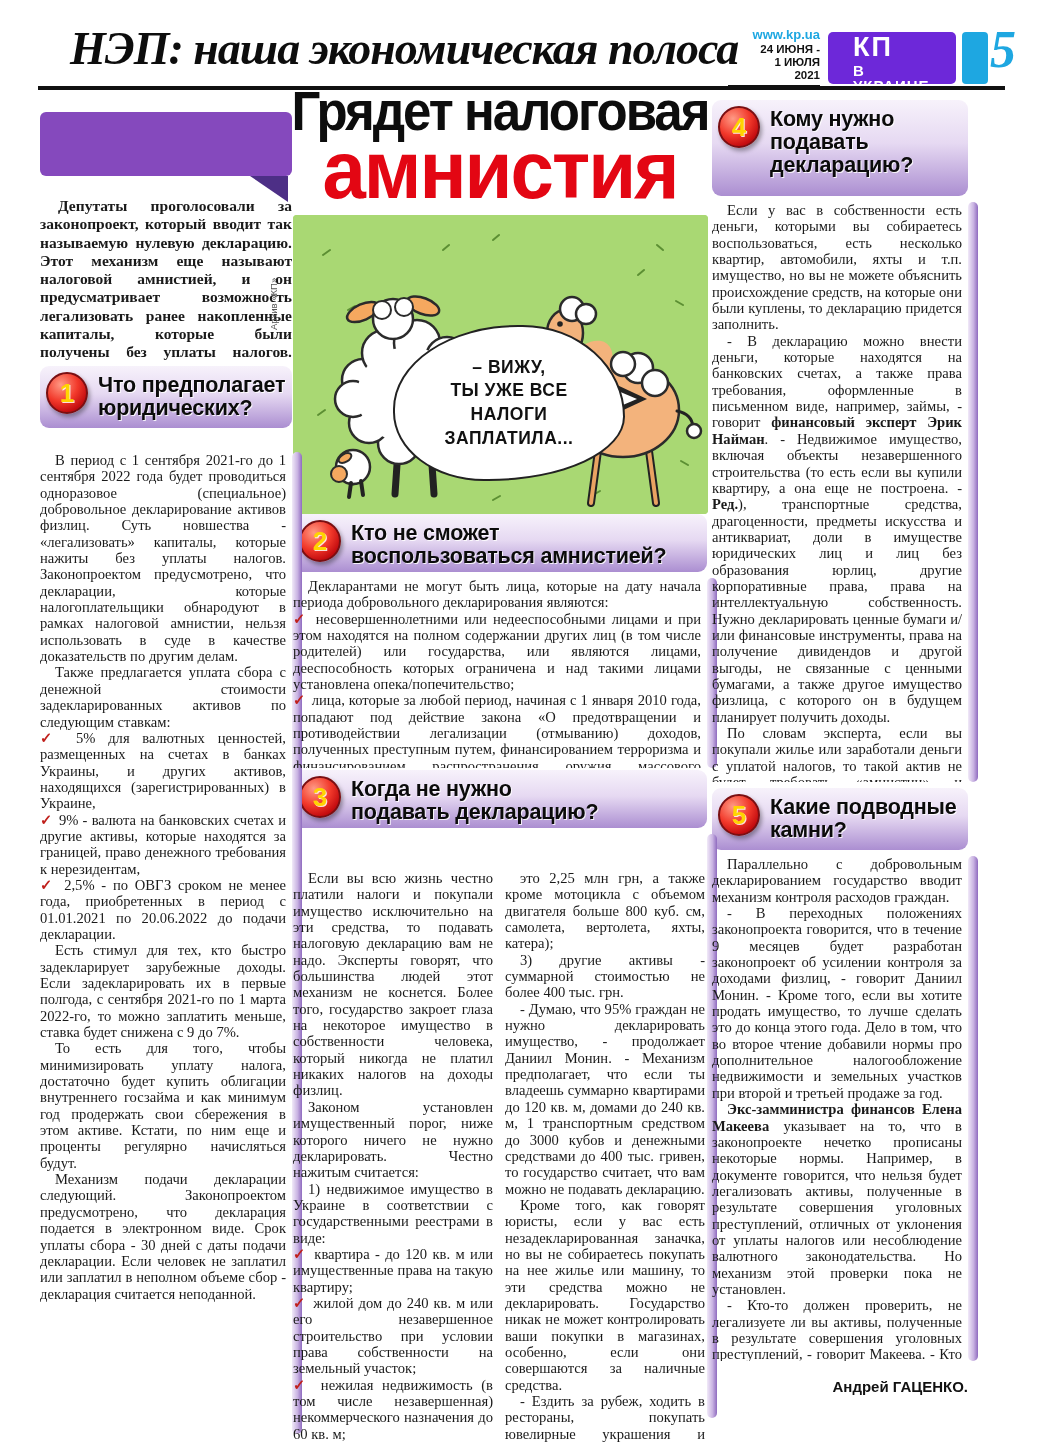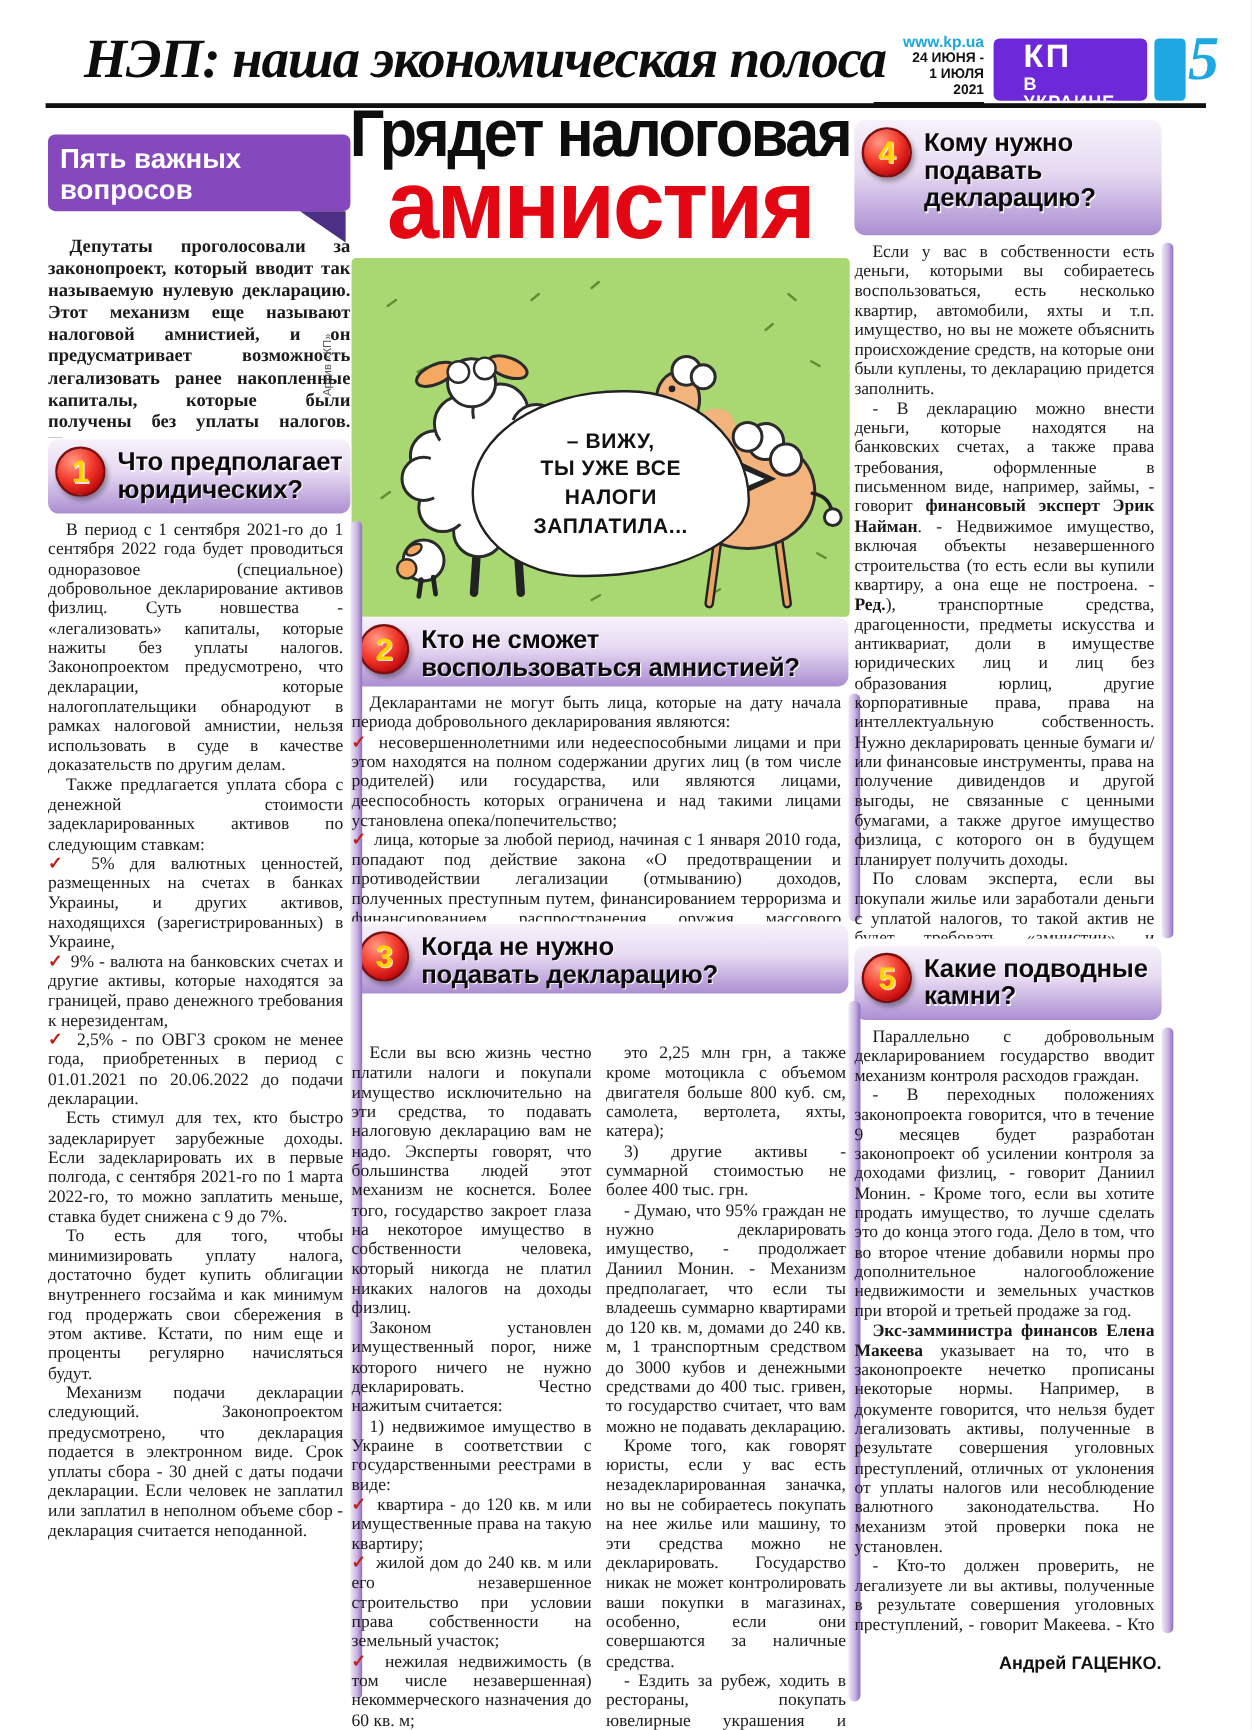--- a/index.html
+++ b/index.html
@@ -74,21 +74,21 @@
   .tbox.striped{padding-right:16px;}
   .strip{position:absolute;top:0;bottom:0;right:0;width:10px;border-radius:10px;
          background:linear-gradient(90deg,#f1eaf8 0%,#c9b3e2 55%,#8f6bbf 100%);}
   .para{margin:0;text-indent:15px;}
   .para.check{text-indent:0;}
   .tick{color:#c0201c;font-weight:bold;padding-right:2px;}
   .intro{position:absolute;left:40px;top:197px;width:252px;height:168px;overflow:hidden;
          font-weight:bold;font-size:15.5px;line-height:1.18;text-align:justify;}
   .intro .para{text-indent:18px;}
 
-  #s1-text{left:40px;top:434px;width:262px;height:982px;}
+  #s1-text{left:40px;top:452px;width:262px;height:982px;}
   #s2-text{left:293px;top:578px;width:424px;height:190px;}
   #s3-wrap{position:absolute;left:293px;top:834px;width:424px;height:584px;}
   #s3-cola{position:absolute;left:0;top:0;width:200px;height:584px;overflow:hidden;}
   #s3-colb{position:absolute;left:212px;top:0;width:200px;height:584px;overflow:hidden;}
   #s3-cola,#s3-colb{font-size:14.6px;line-height:1.12;text-align:justify;margin-top:36px;}
   #s4-text{left:712px;top:202px;width:266px;height:580px;}
   #s5-text{left:712px;top:856px;width:266px;height:505px;}
 
   .author{position:absolute;left:712px;top:1378px;width:256px;text-align:right;
           font-family:"Liberation Sans",sans-serif;font-weight:bold;font-size:15px;color:#111;}
@@ -107,21 +107,20 @@
   </div>
   <div class="kp-logo">
     <div class="l1">КП</div>
     <div class="l2">В УКРАИНЕ</div>
   </div>
   <div class="pageno-box"></div>
   <div class="pageno">5</div>
   <div class="mast-rule"></div>
 
   <div class="kicker">
-    <div>Пять важных вопросов</div>
   </div>
   <div class="kicker-fold"></div>
 
   <div class="headline">
     <div class="h1">Грядет налоговая</div>
     <div class="h2">амнистия</div>
   </div>
 
   <div class="intro">
       <p class="para">Депутаты проголосовали за законопроект, который вводит так называемую нулевую декларацию. Этот механизм еще называют налоговой амнистией, и он предусматривает возможность легализовать ранее накопленные капиталы, которые были получены без уплаты налогов. Правда, эксперты говорят, что законопроект содержит ряд подводных камней, которые могут ударить по среднему классу.</p>

